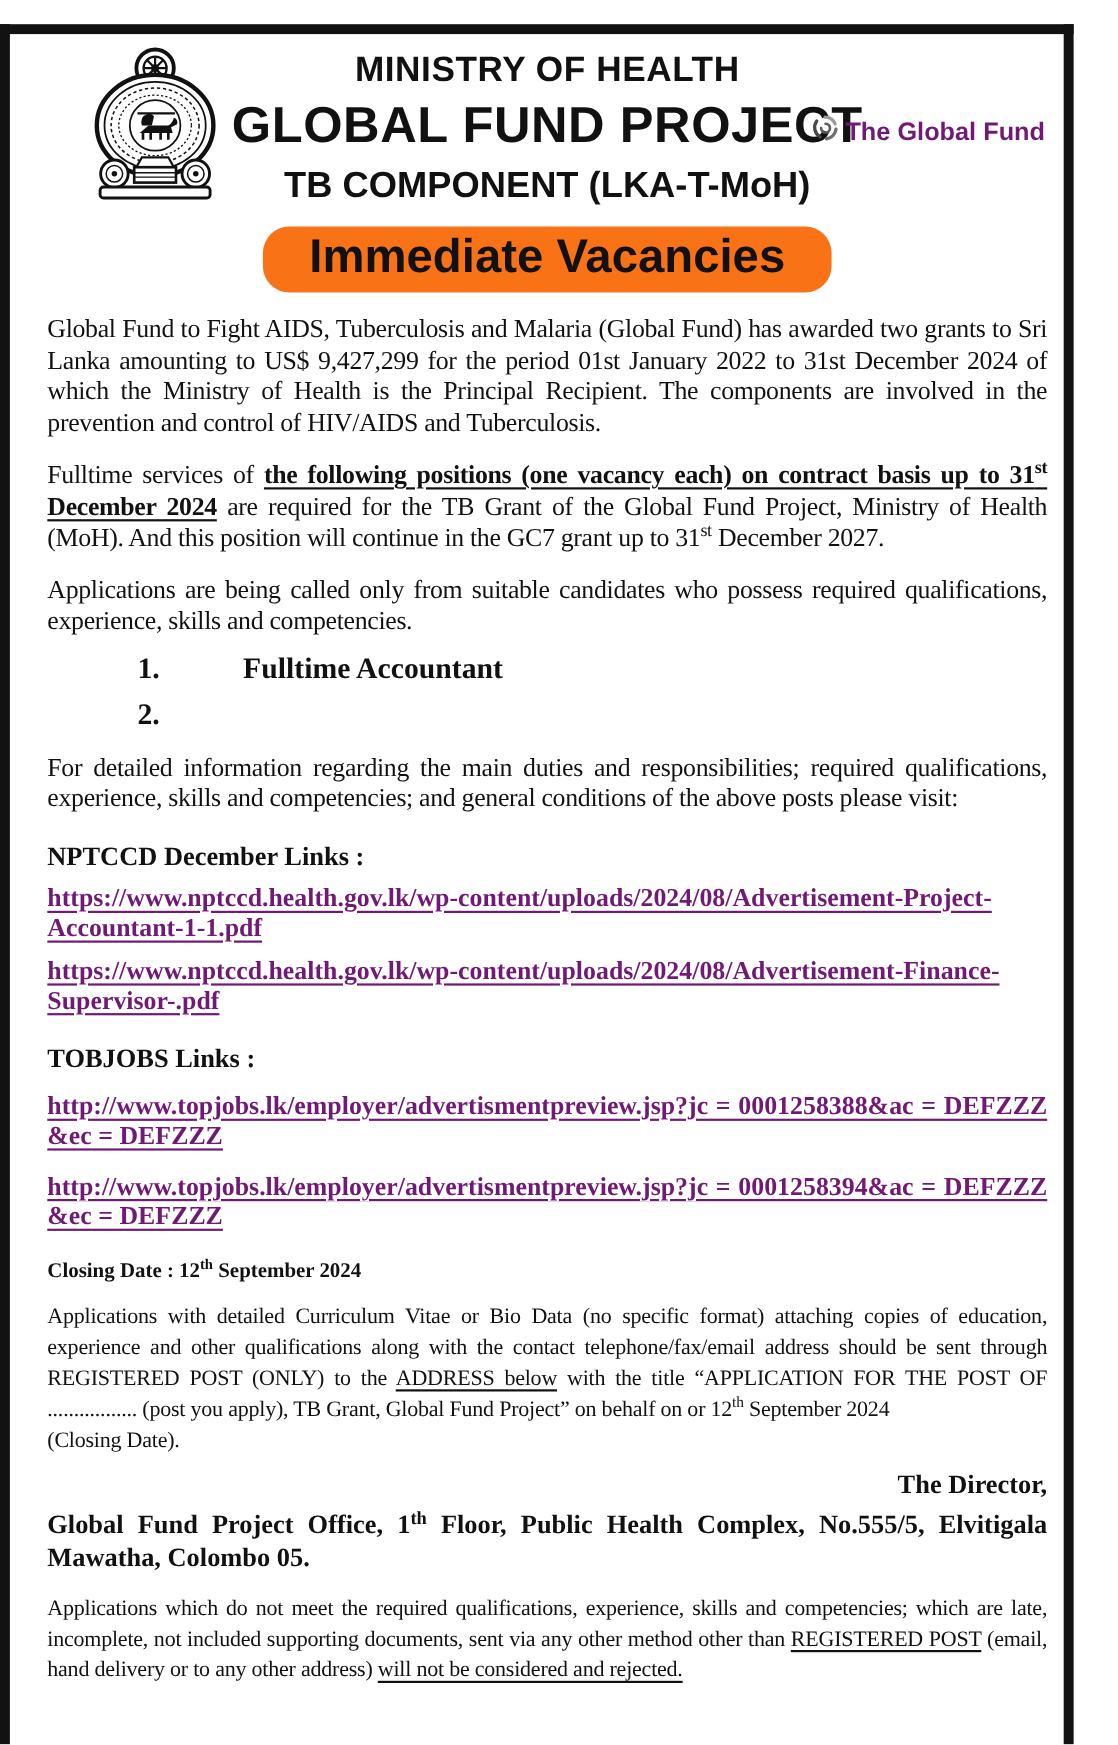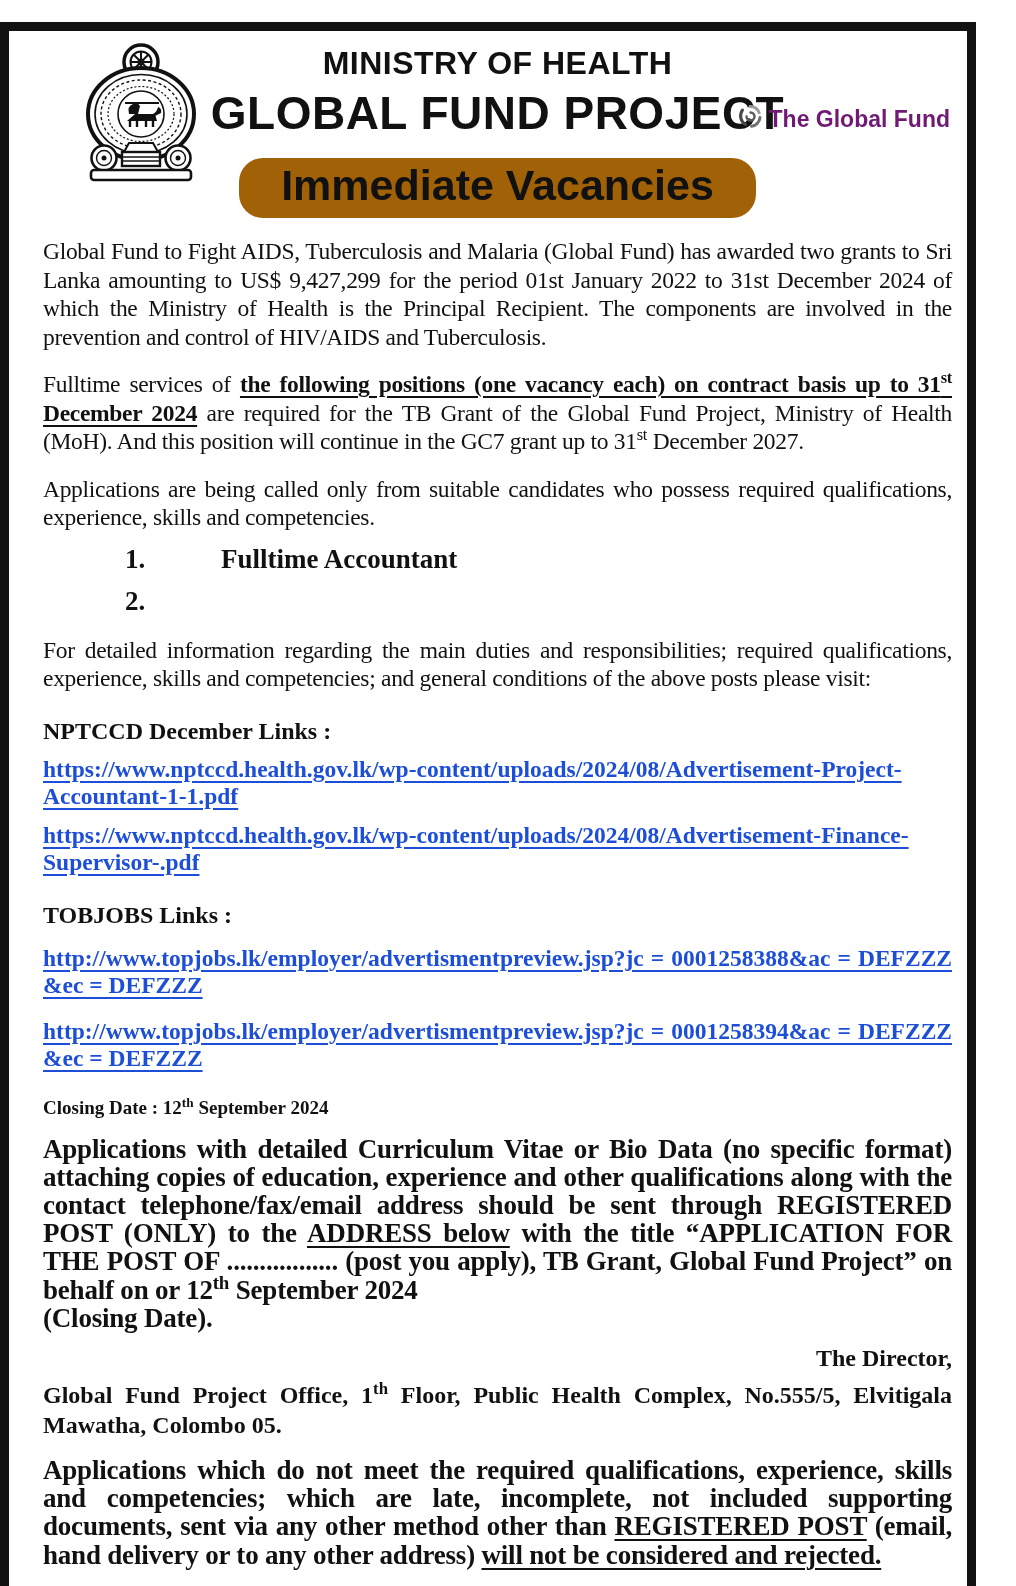--- a/index.html
+++ b/index.html
@@ -35,21 +35,21 @@
   .gf-logo {
     position: absolute; right: 2px; top: 64px;
     display: flex; align-items: center; gap: 5px;
     font-family: "Liberation Sans", sans-serif;
     font-weight: bold; font-size: 23px; color: #701a75; white-space: nowrap;
   }
   .banner {
     margin: 18px auto 0;
     width: max-content;
     padding: 2px 42px 8px;
-    background: #a16207;
+    background: #f97316;
     border-radius: 24px;
     font-family: "Liberation Sans", sans-serif;
     font-weight: bold;
     font-size: 43px;
     line-height: 50px;
     text-align: center;
   }
 
   
   .reg  { font-size: 23.5px; line-height: 28.5px; text-align: justify; margin: 19px 0 0; letter-spacing: -0.3px; }
@@ -58,37 +58,37 @@
   sup   { font-size: 70%; line-height: 0; vertical-align: super; }
 
   .positions { margin: 12px 0 0; }
   .pos-row { display: flex; font-weight: bold; font-size: 27px; line-height: 31px; margin-top: 11px; }
   .pos-num { margin-left: 82px; width: 34px; }
   .pos-title { margin-left: 62px; }
 
   .section-h { font-weight: bold; font-size: 24px; line-height: 28px; margin: 24px 0 0; }
   .doc-link {
     display: block;
-    color: #1d4ed8;
+    color: #701a75;
     font-weight: bold;
     font-size: 23.5px;
     line-height: 27.5px;
     text-decoration: underline;
     text-decoration-thickness: 2px;
     text-underline-offset: 4px;
     text-align: justify;
     margin: 11px 0 0;
     overflow-wrap: break-word;
     cursor: pointer;
   }
   .doc-link.break-all { word-break: break-all; }
   .gap-top { margin-top: 24px; }
 
   .closing-date { font-weight: bold; font-size: 19px; line-height: 30px; margin: 20px 0 12px; }
-  .bjust { font-weight: bold; font-size: 27px; line-height: 28.2px; text-align: justify; margin: 4px 0 0; letter-spacing: -0.2px; }
+  .bjust { font-weight: normal; font-size: 20px; line-height: 28.2px; text-align: justify; margin: 4px 0 0; letter-spacing: -0.2px; }
   .center { text-align: right; }
   .director { font-weight: bold; font-size: 24px; line-height: 28px; margin: 12px 0 0; }
   .address { font-weight: bold; font-size: 24px; line-height: 30px; text-align: justify; margin: 8px 0 0; }
 </style>
 </head>
 <body>
 
 <div class="page">
   <div class="frame">
 
@@ -136,20 +136,21 @@
           <circle cx="113" cy="117" r="7.5" fill="none" stroke="#111" stroke-width="1.4"></circle>
           <circle cx="113" cy="117" r="2.5" fill="#111"></circle>
 
           <rect x="26" y="129" width="100" height="10" rx="3" fill="#fff" stroke="#111" stroke-width="2.6"></rect>
         </svg>
       </div>
 
       <div class="titles">
         <div class="t1">MINISTRY OF HEALTH</div>
         <div class="t2">GLOBAL FUND PROJECT</div>
+        <div class="t3">TB COMPONENT (LKA-T-MoH)</div>
       </div>
 
       <div class="gf-logo">
         <span>
           <svg width="27" height="27" viewBox="0 0 27 27" fill="none" xmlns="http://www.w3.org/2000/svg">
             <path d="M13 3.5 a10 10 0 0 1 9.2 6.2" stroke="#9b9b9b" stroke-width="3" stroke-linecap="round"></path>
             <path d="M23 14.5 a10 10 0 0 1 -8.5 8.8" stroke="#6f6f6f" stroke-width="3" stroke-linecap="round"></path>
             <path d="M8.5 21.5 a10 10 0 0 1 -3 -14.5" stroke="#474747" stroke-width="3" stroke-linecap="round"></path>
             <path d="M13.5 9.5 a4 4 0 1 1 -4 4" stroke="#5a5a5a" stroke-width="2.4" stroke-linecap="round"></path>
           </svg>

